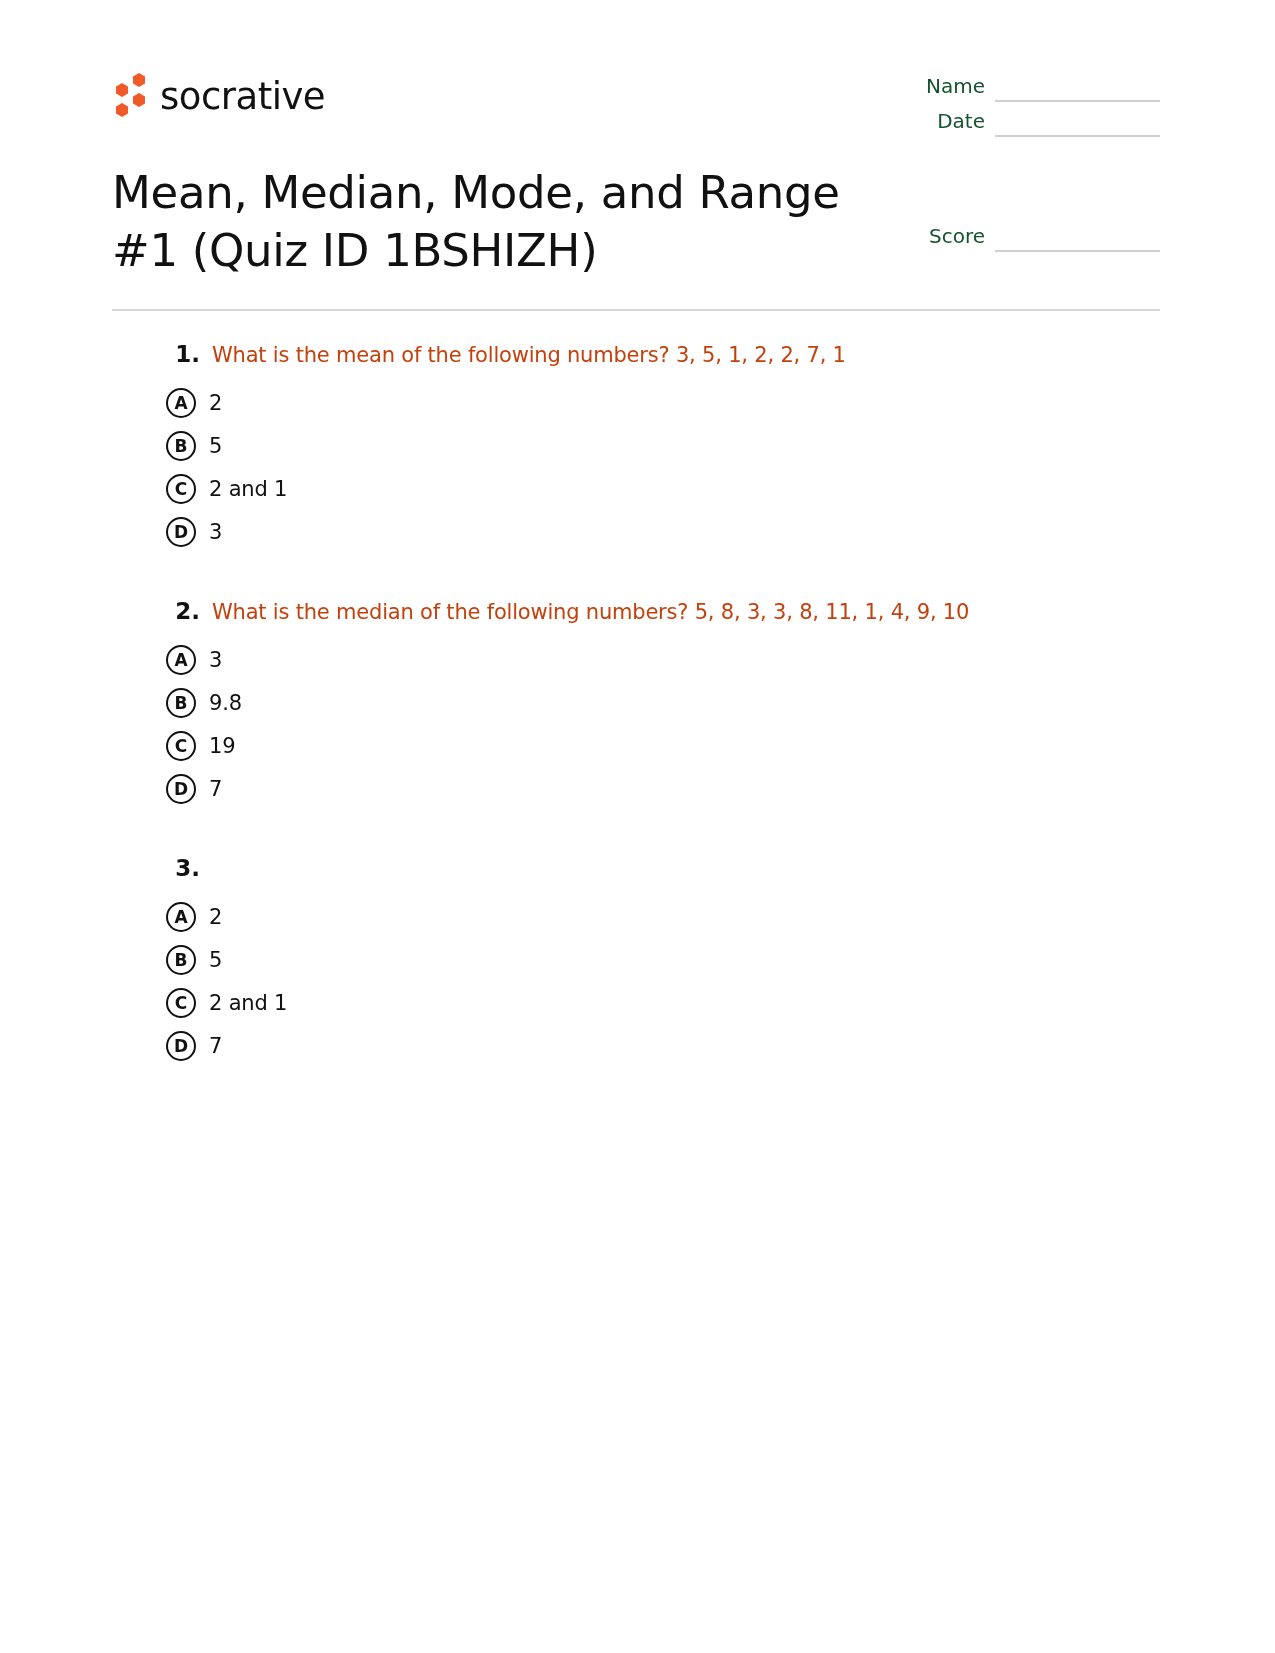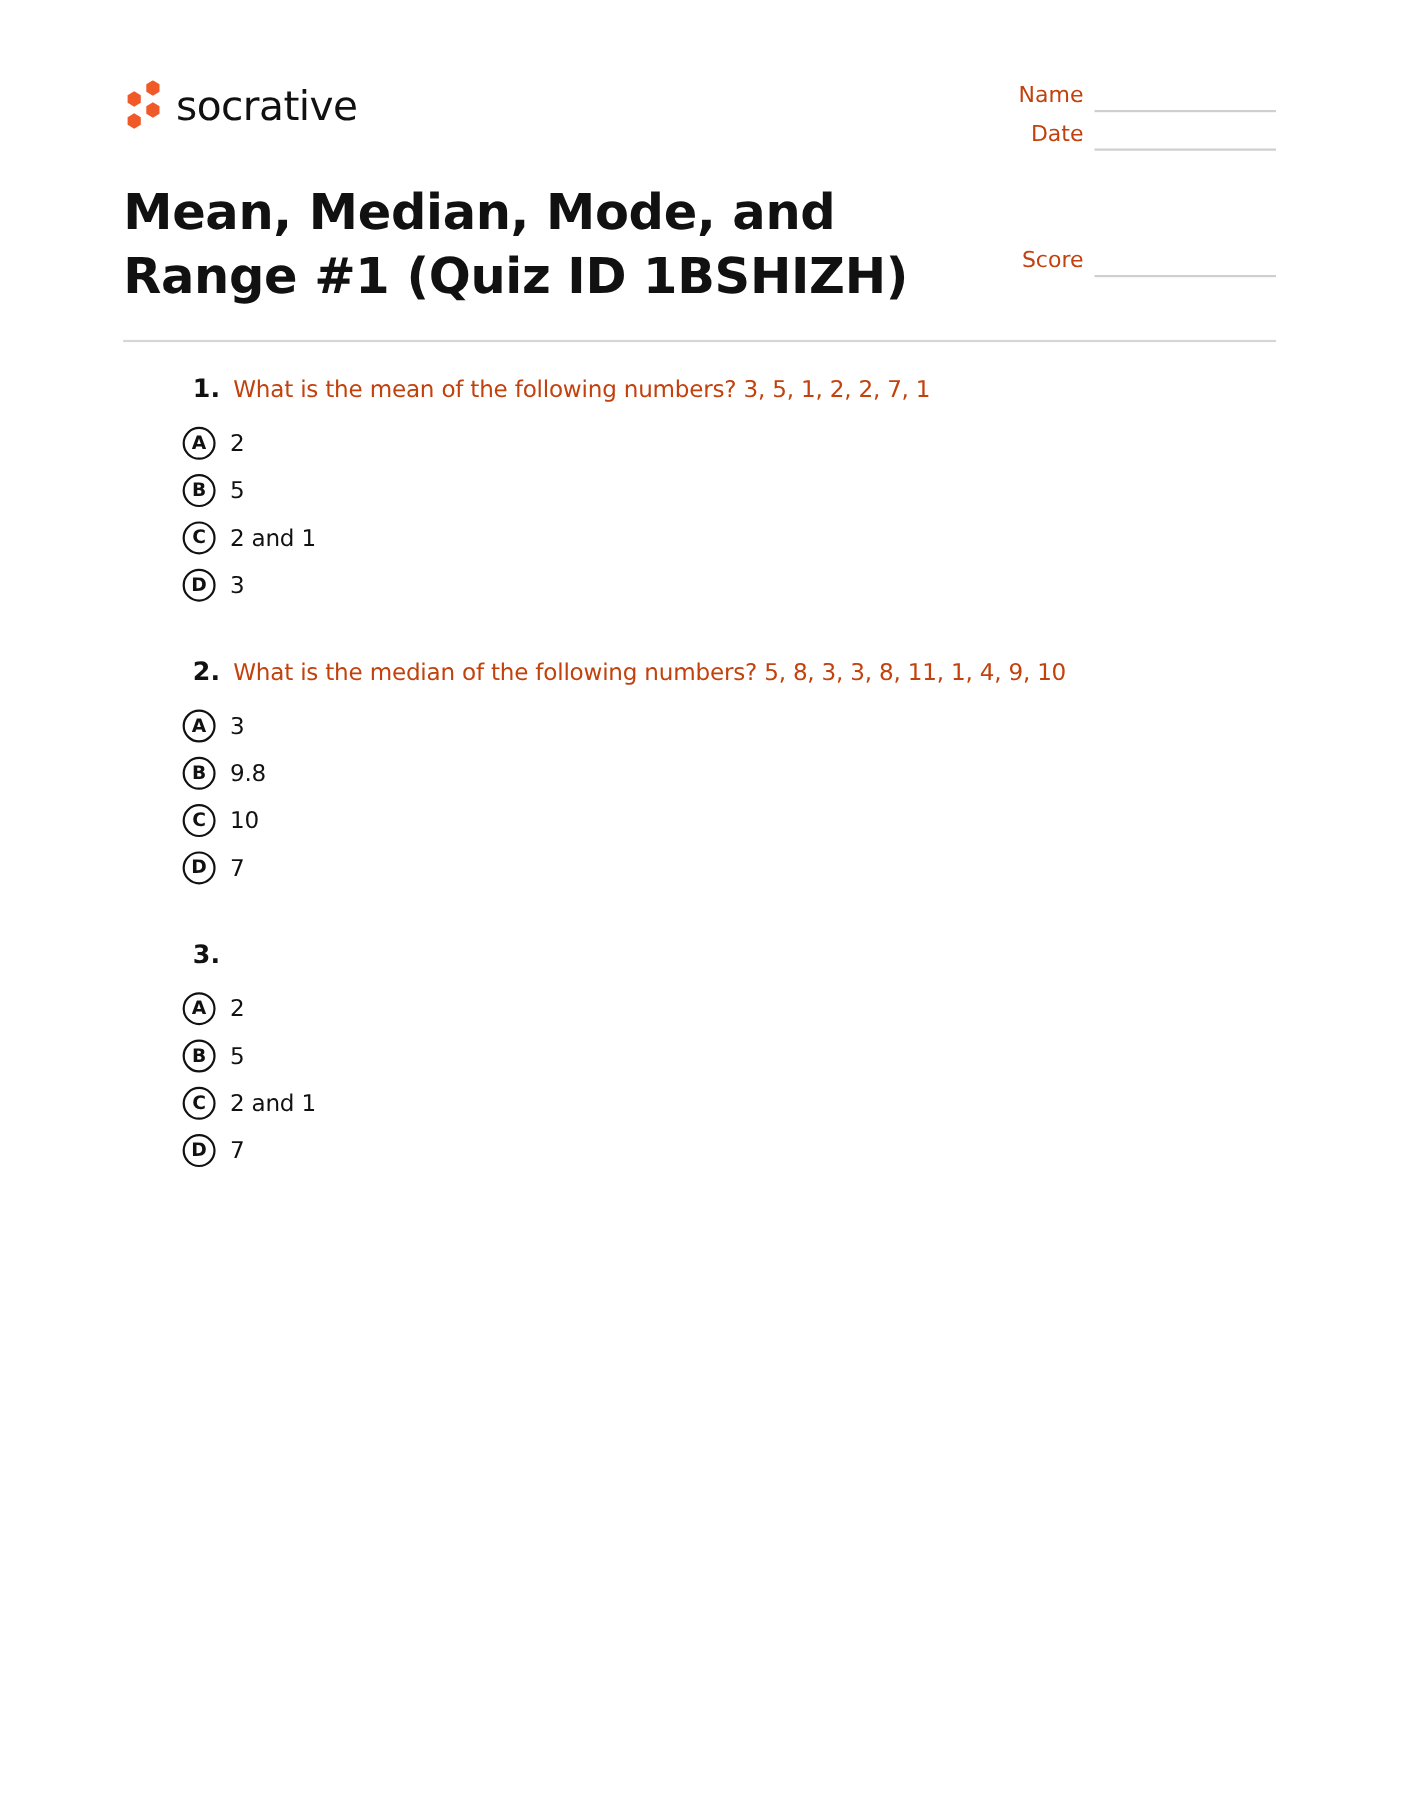--- a/index.html
+++ b/index.html
@@ -47,38 +47,38 @@
       left: 0;
       width: 280px;
       height: 30px;
     }
     .field-label {
       position: absolute;
       right: 175px;
       bottom: 4px;
       font-family: "DejaVu Sans", sans-serif;
       font-size: 20px;
-      color: #c2410c;
+      color: #14532d;
       white-space: nowrap;
     }
     .field-line {
       position: absolute;
       left: 115px;
       right: 0;
       bottom: 0;
       border-bottom: 2px solid #cfcfcf;
       height: 0;
     }
     .title {
       position: absolute;
       left: 112px;
       top: 164px;
       width: 800px;
       font-family: "DejaVu Sans", sans-serif;
-      font-weight: bold;
+      font-weight: normal;
       font-size: 45px;
       line-height: 58px;
       letter-spacing: -0.3px;
       color: #111111;
       margin: 0;
     }
     .divider {
       position: absolute;
       left: 112px;
       top: 309px;
@@ -217,21 +217,21 @@
     <div class="option">
       <span class="opt-circle">A</span>
       <span class="opt-text">3</span>
     </div>
     <div class="option">
       <span class="opt-circle">B</span>
       <span class="opt-text">9.8</span>
     </div>
     <div class="option">
       <span class="opt-circle">C</span>
-      <span class="opt-text">10</span>
+      <span class="opt-text">19</span>
     </div>
     <div class="option">
       <span class="opt-circle">D</span>
       <span class="opt-text">7</span>
     </div>
   </div>
 
   <div class="question" style="top:855px;">
     <div class="q-head">
       <span class="q-num">3.</span>

